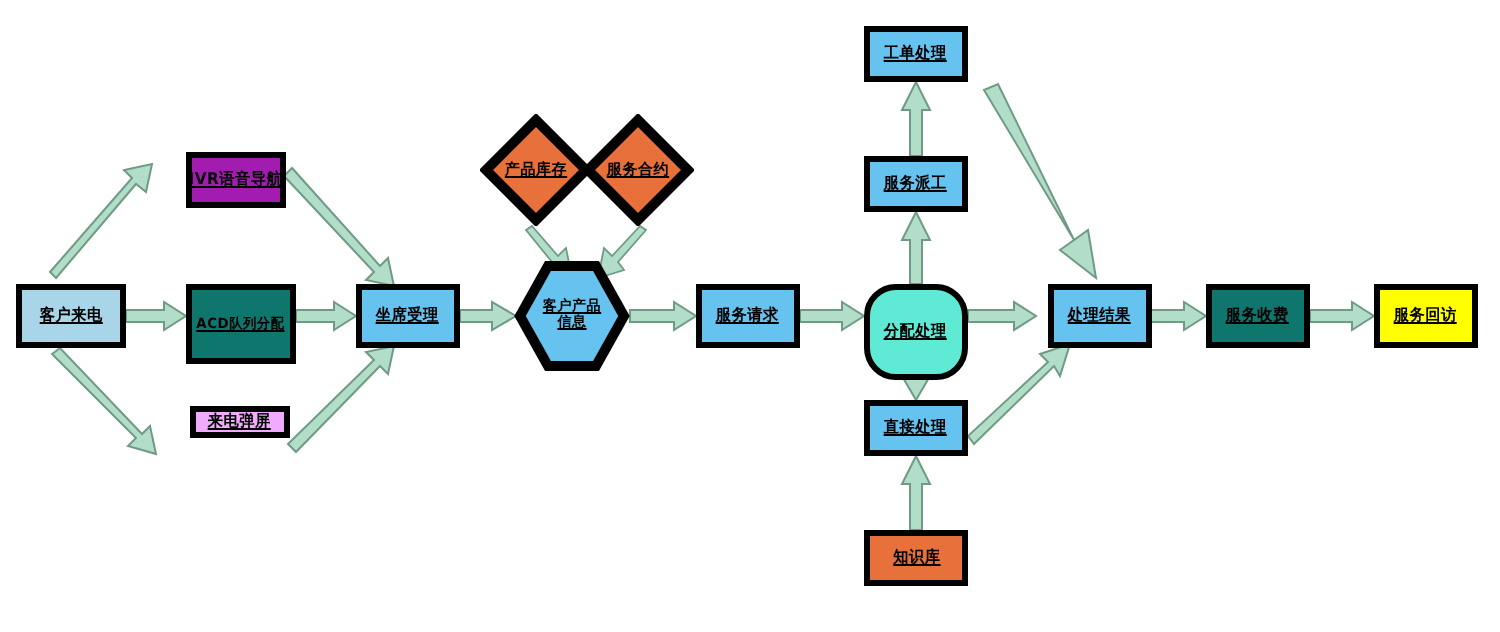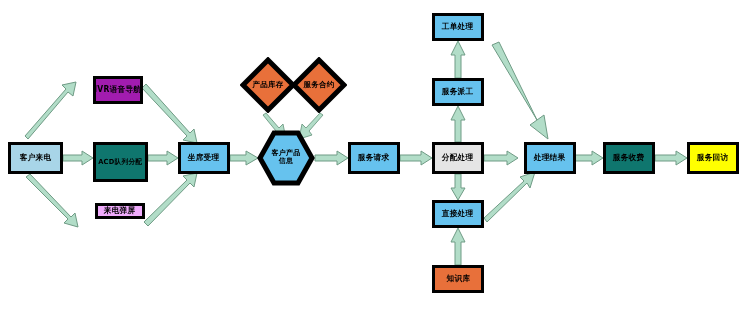--- a/index.html
+++ b/index.html
@@ -31,20 +31,21 @@
     position: absolute;
     box-sizing: border-box;
     display: flex;
     align-items: center;
     justify-content: center;
     text-align: center;
     color: #000000;
     font-weight: bold;
     letter-spacing: 0.3px;
     z-index: 3;
+    text-decoration: underline;
   }
   .rect {
     border: 3px solid #000000;
     font-size: 8px;
     line-height: 1.15;
   }
   .rect .lbl {
     transform: scaleX(0.95);
     white-space: nowrap;
   }
@@ -204,21 +205,21 @@
   </div>
 
   <div class="node rect" style="left:432px; top:13px; width:52px; height:28px; background:#66c2ee;">
     <span class="lbl">工单处理</span>
   </div>
 
   <div class="node rect" style="left:432px; top:78px; width:52px; height:28px; background:#66c2ee;">
     <span class="lbl">服务派工</span>
   </div>
 
-  <div class="node rect" style="left:432px; top:142px; width:52px; height:32px; background:#e5e5e5;">
+  <div class="node rect" style="left:432px; top:142px; width:52px; height:48px; background:#5eead4;border-radius:16px;">
     <span class="lbl">分配处理</span>
   </div>
 
   <div class="node rect" style="left:432px; top:200px; width:52px; height:28px; background:#66c2ee;">
     <span class="lbl">直接处理</span>
   </div>
 
   <div class="node rect" style="left:432px; top:265px; width:52px; height:28px; background:#e8703a;">
     <span class="lbl">知识库</span>
   </div>

